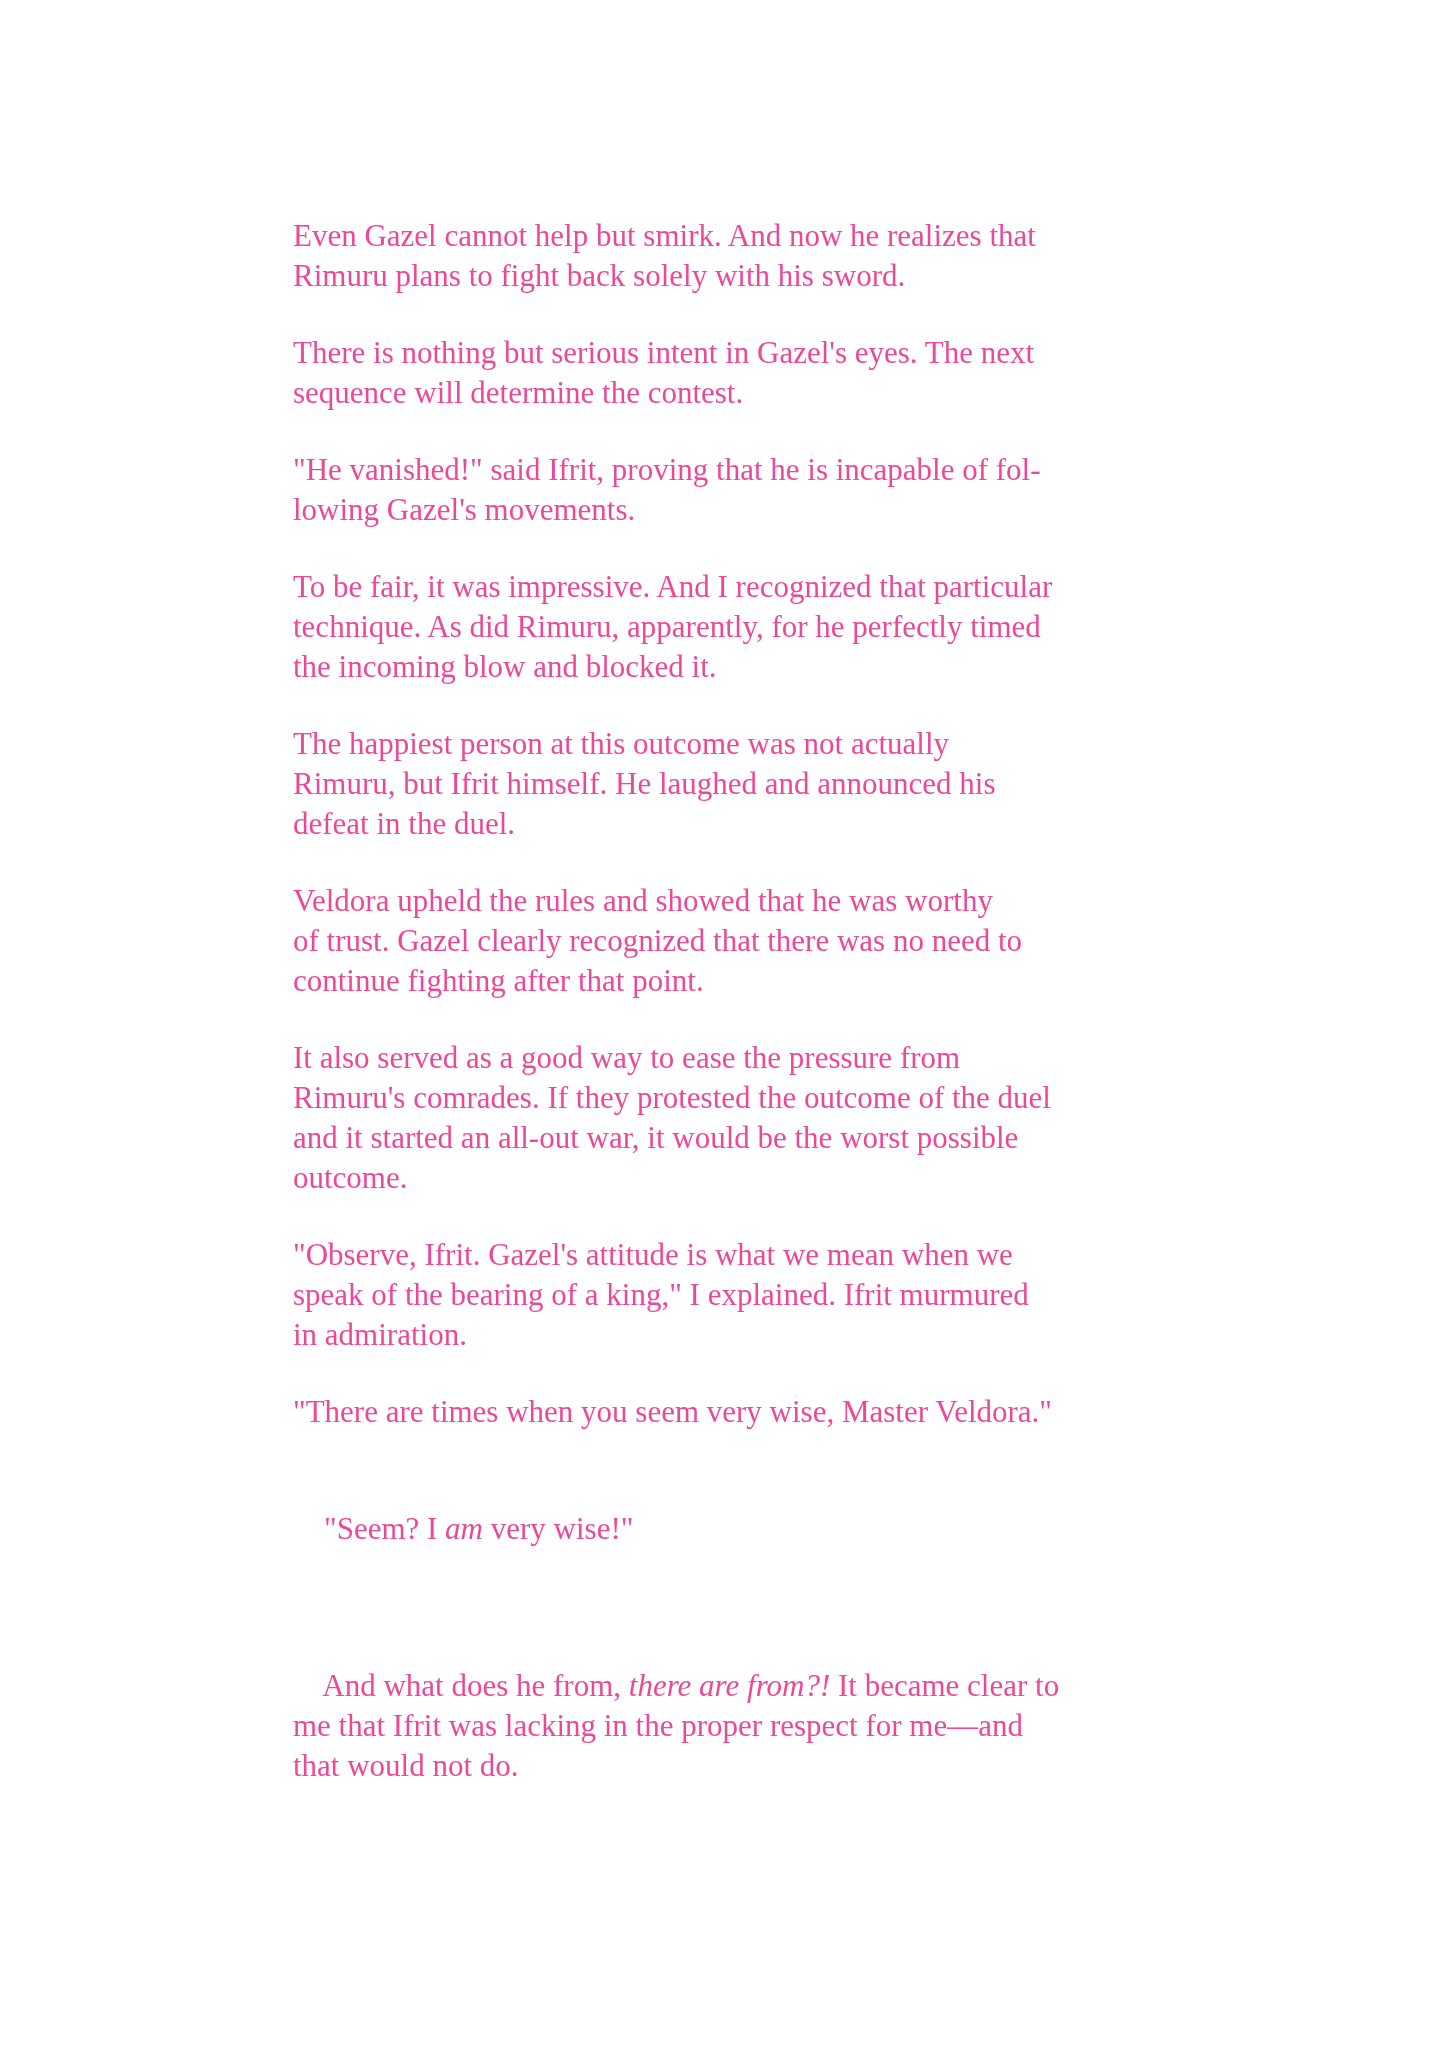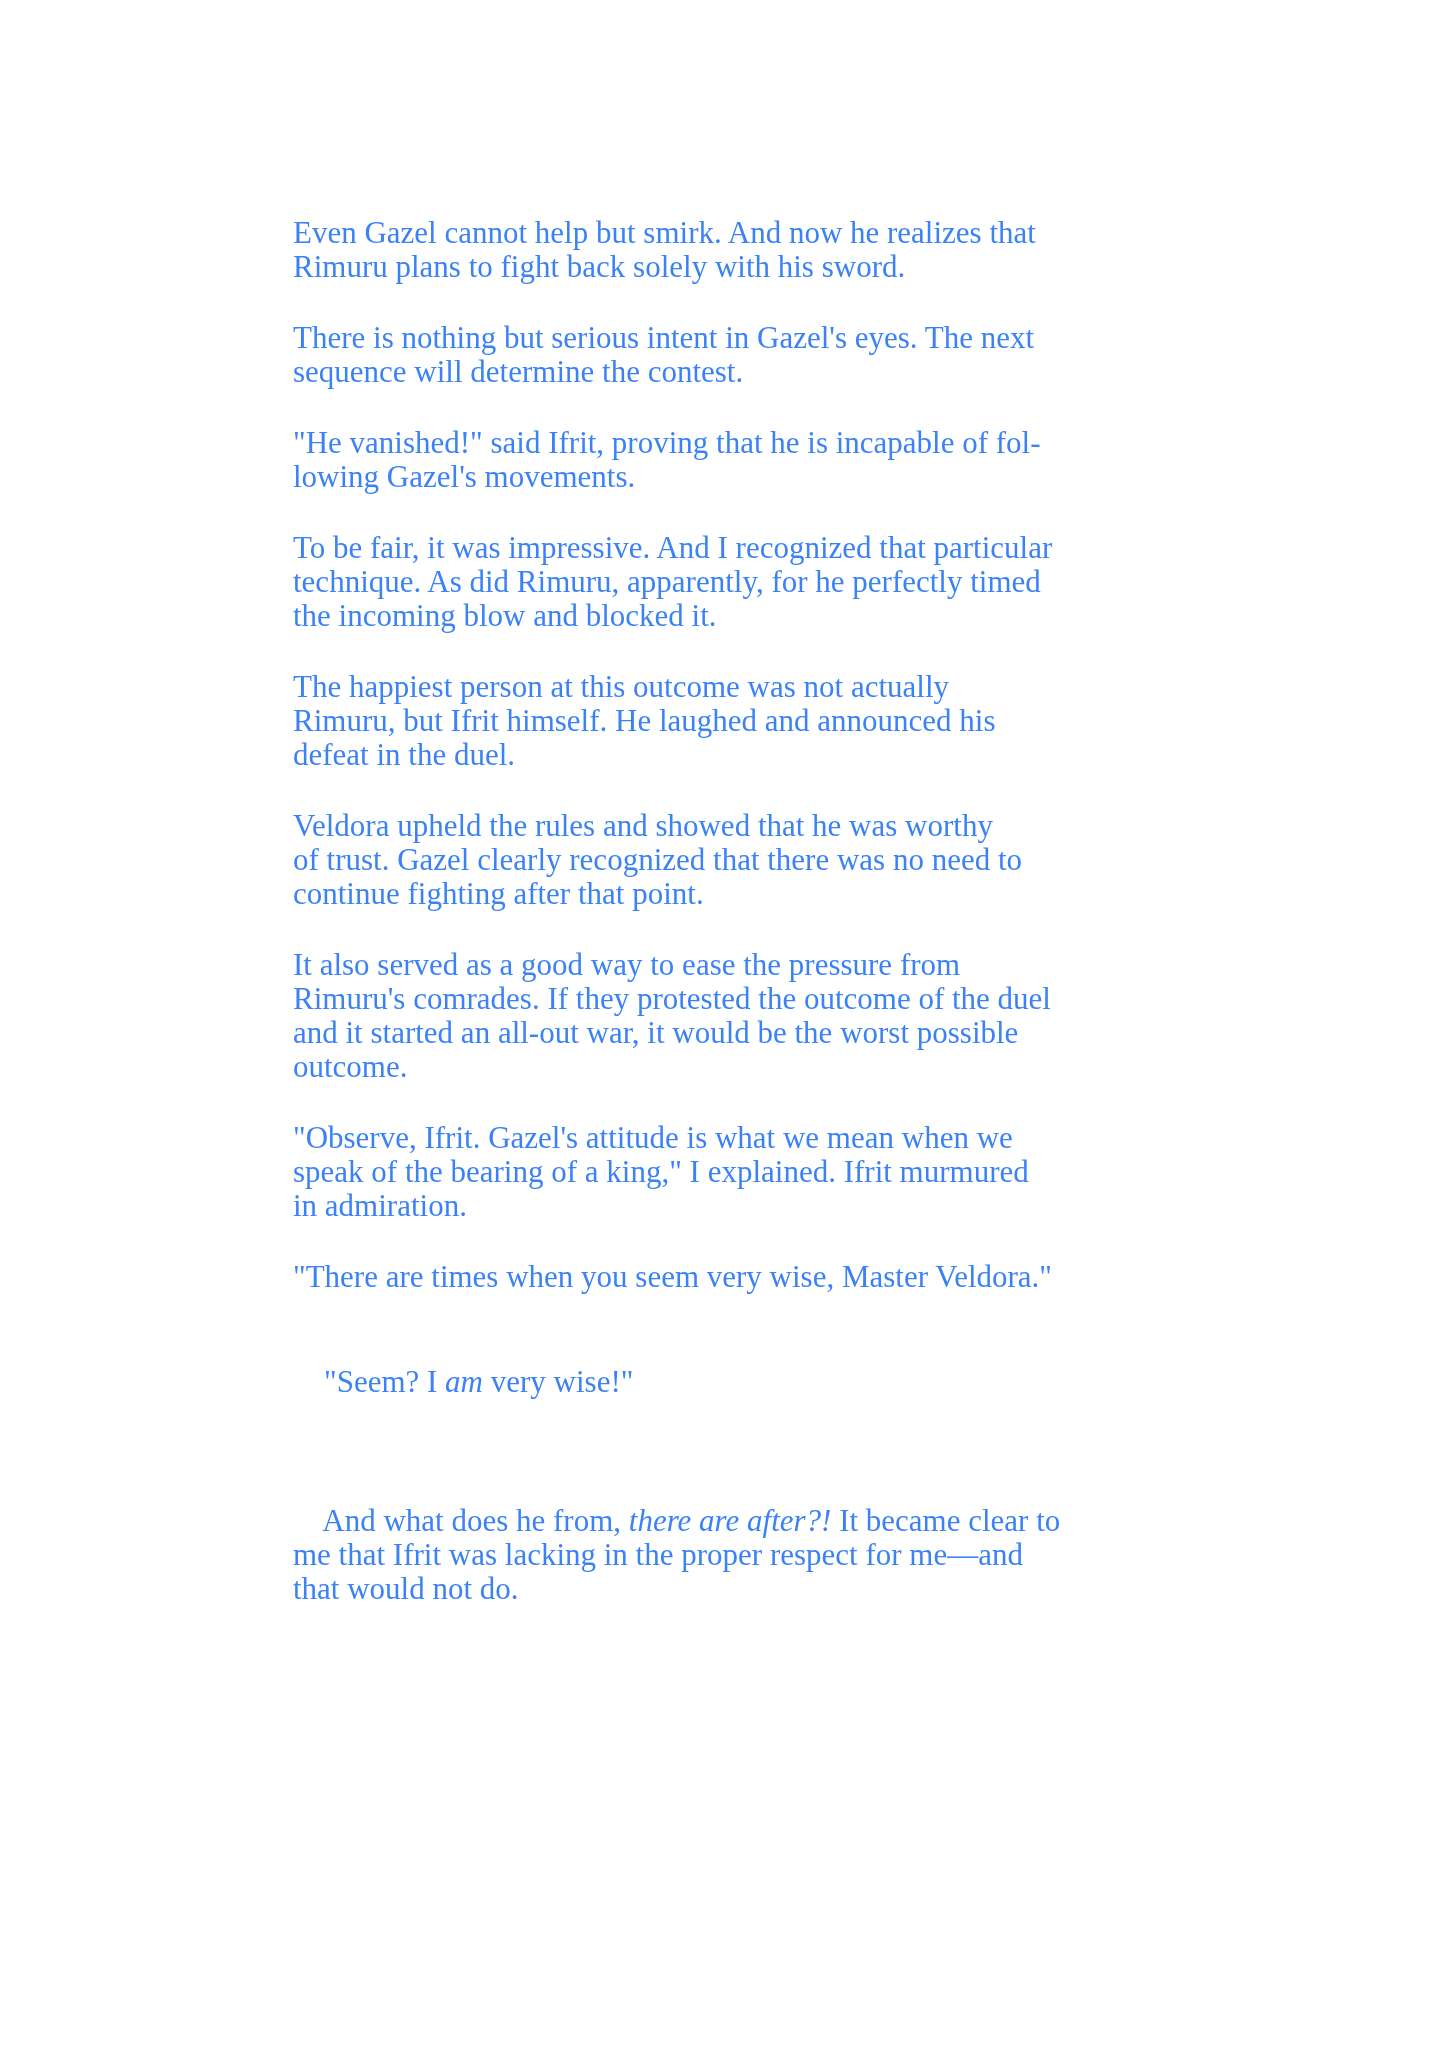--- a/index.html
+++ b/index.html
@@ -16,22 +16,22 @@
   .page-text {
     position: absolute;
     left: 293px;
     top: 216px;
     width: 900px;
   }
   .para {
     margin: 0 0 37px 0;
     font-family: "Liberation Serif", serif;
     font-size: 31px;
-    line-height: 34px;
-    color: #3b82f6;
+    line-height: 40px;
+    color: #ec4899;
     white-space: pre;
     text-align: left;
   }
   .para em {
     font-style: italic;
   }
 </style>
 </head>
 <body>
 
@@ -56,17 +56,17 @@
 and it started an all-out war, it would be the worst possible
 outcome.</p>
   <p class="para">"Observe, Ifrit. Gazel's attitude is what we mean when we
 speak of the bearing of a king," I explained. Ifrit murmured
 in admiration.</p>
   <p class="para">"There are times when you seem very wise, Master Veldora."</p>
   <p class="para">
     <span>"Seem? I </span><em>am</em><span> very wise!"</span>
   </p>
   <p class="para">
-    <span>And what does he from, </span><em>there are after?!</em><span> It became clear to
+    <span>And what does he from, </span><em>there are from?!</em><span> It became clear to
 me that Ifrit was lacking in the proper respect for me—and
 that would not do.</span>
   </p>
 </div>
 
 </body></html>

